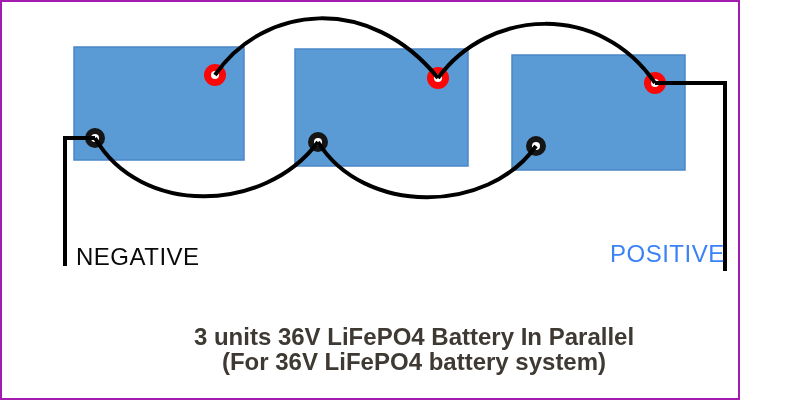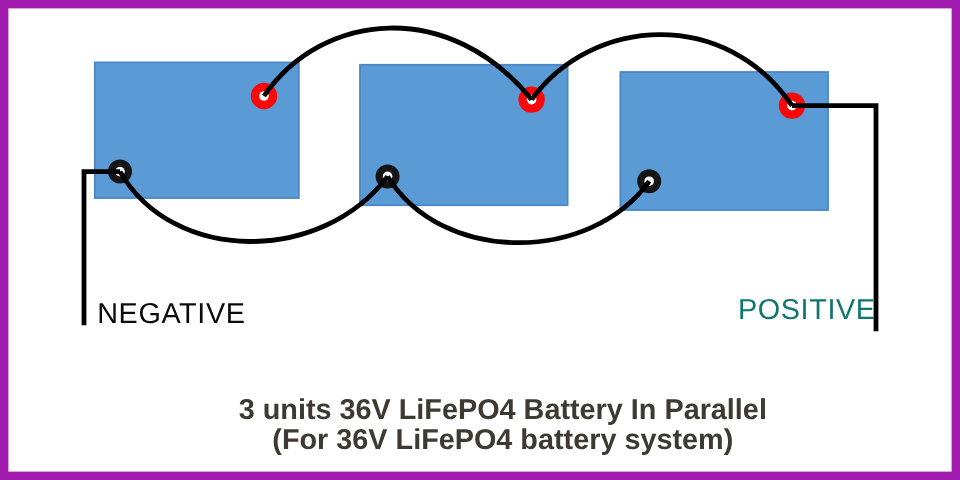--- a/index.html
+++ b/index.html
@@ -3,24 +3,24 @@
 <meta charset="utf-8">
 <style>
   html, body {
     margin: 0;
     padding: 0;
     background: #ffffff;
     font-family: "Liberation Sans", sans-serif;
   }
   .canvas {
     position: relative;
-    width: 800px;
+    width: 740px;
     height: 400px;
     background: #ffffff;
-    border: 7px solid #a21caf;
+    border: 2px solid #a21caf;
     box-sizing: border-box;
     overflow: hidden;
   }
   #diagram-svg {
     position: absolute;
     left: 0;
     top: 0;
     width: 800px;
     height: 400px;
     display: block;
@@ -78,20 +78,20 @@
       <path d="M 213 73 C 262 2 368 -8 436 76" fill="none" stroke="#000000" stroke-width="4" stroke-linejoin="miter" stroke-linecap="butt"></path>
       <path d="M 436 76 C 487 6 598 0 653 81" fill="none" stroke="#000000" stroke-width="4" stroke-linejoin="miter" stroke-linecap="butt"></path>
       <path d="M 93 136 C 138 214 262 212 316 140" fill="none" stroke="#000000" stroke-width="4" stroke-linejoin="miter" stroke-linecap="butt"></path>
       <path d="M 316 140 C 362 214 486 212 534 144" fill="none" stroke="#000000" stroke-width="4" stroke-linejoin="miter" stroke-linecap="butt"></path>
       <path d="M 93 136 L 63 136 L 63 264" fill="none" stroke="#000000" stroke-width="4" stroke-linejoin="miter" stroke-linecap="butt"></path>
       <path d="M 653 81 L 723 81 L 723 269" fill="none" stroke="#000000" stroke-width="4" stroke-linejoin="miter" stroke-linecap="butt"></path>
     </svg>
 
   <div class="terminal-label label-negative" style="color: rgb(10, 10, 10);">NEGATIVE</div>
 
-  <div class="terminal-label label-positive" style="color: #0f766e;">POSITIVE</div>
+  <div class="terminal-label label-positive" style="color: #3b82f6;">POSITIVE</div>
 
   <div class="caption" style="color: rgb(62, 58, 51);">
     <div>3 units 36V LiFePO4 Battery In Parallel</div>
     <div>(For 36V LiFePO4 battery system)</div>
   </div>
 
 </div>
 
 </body></html>

